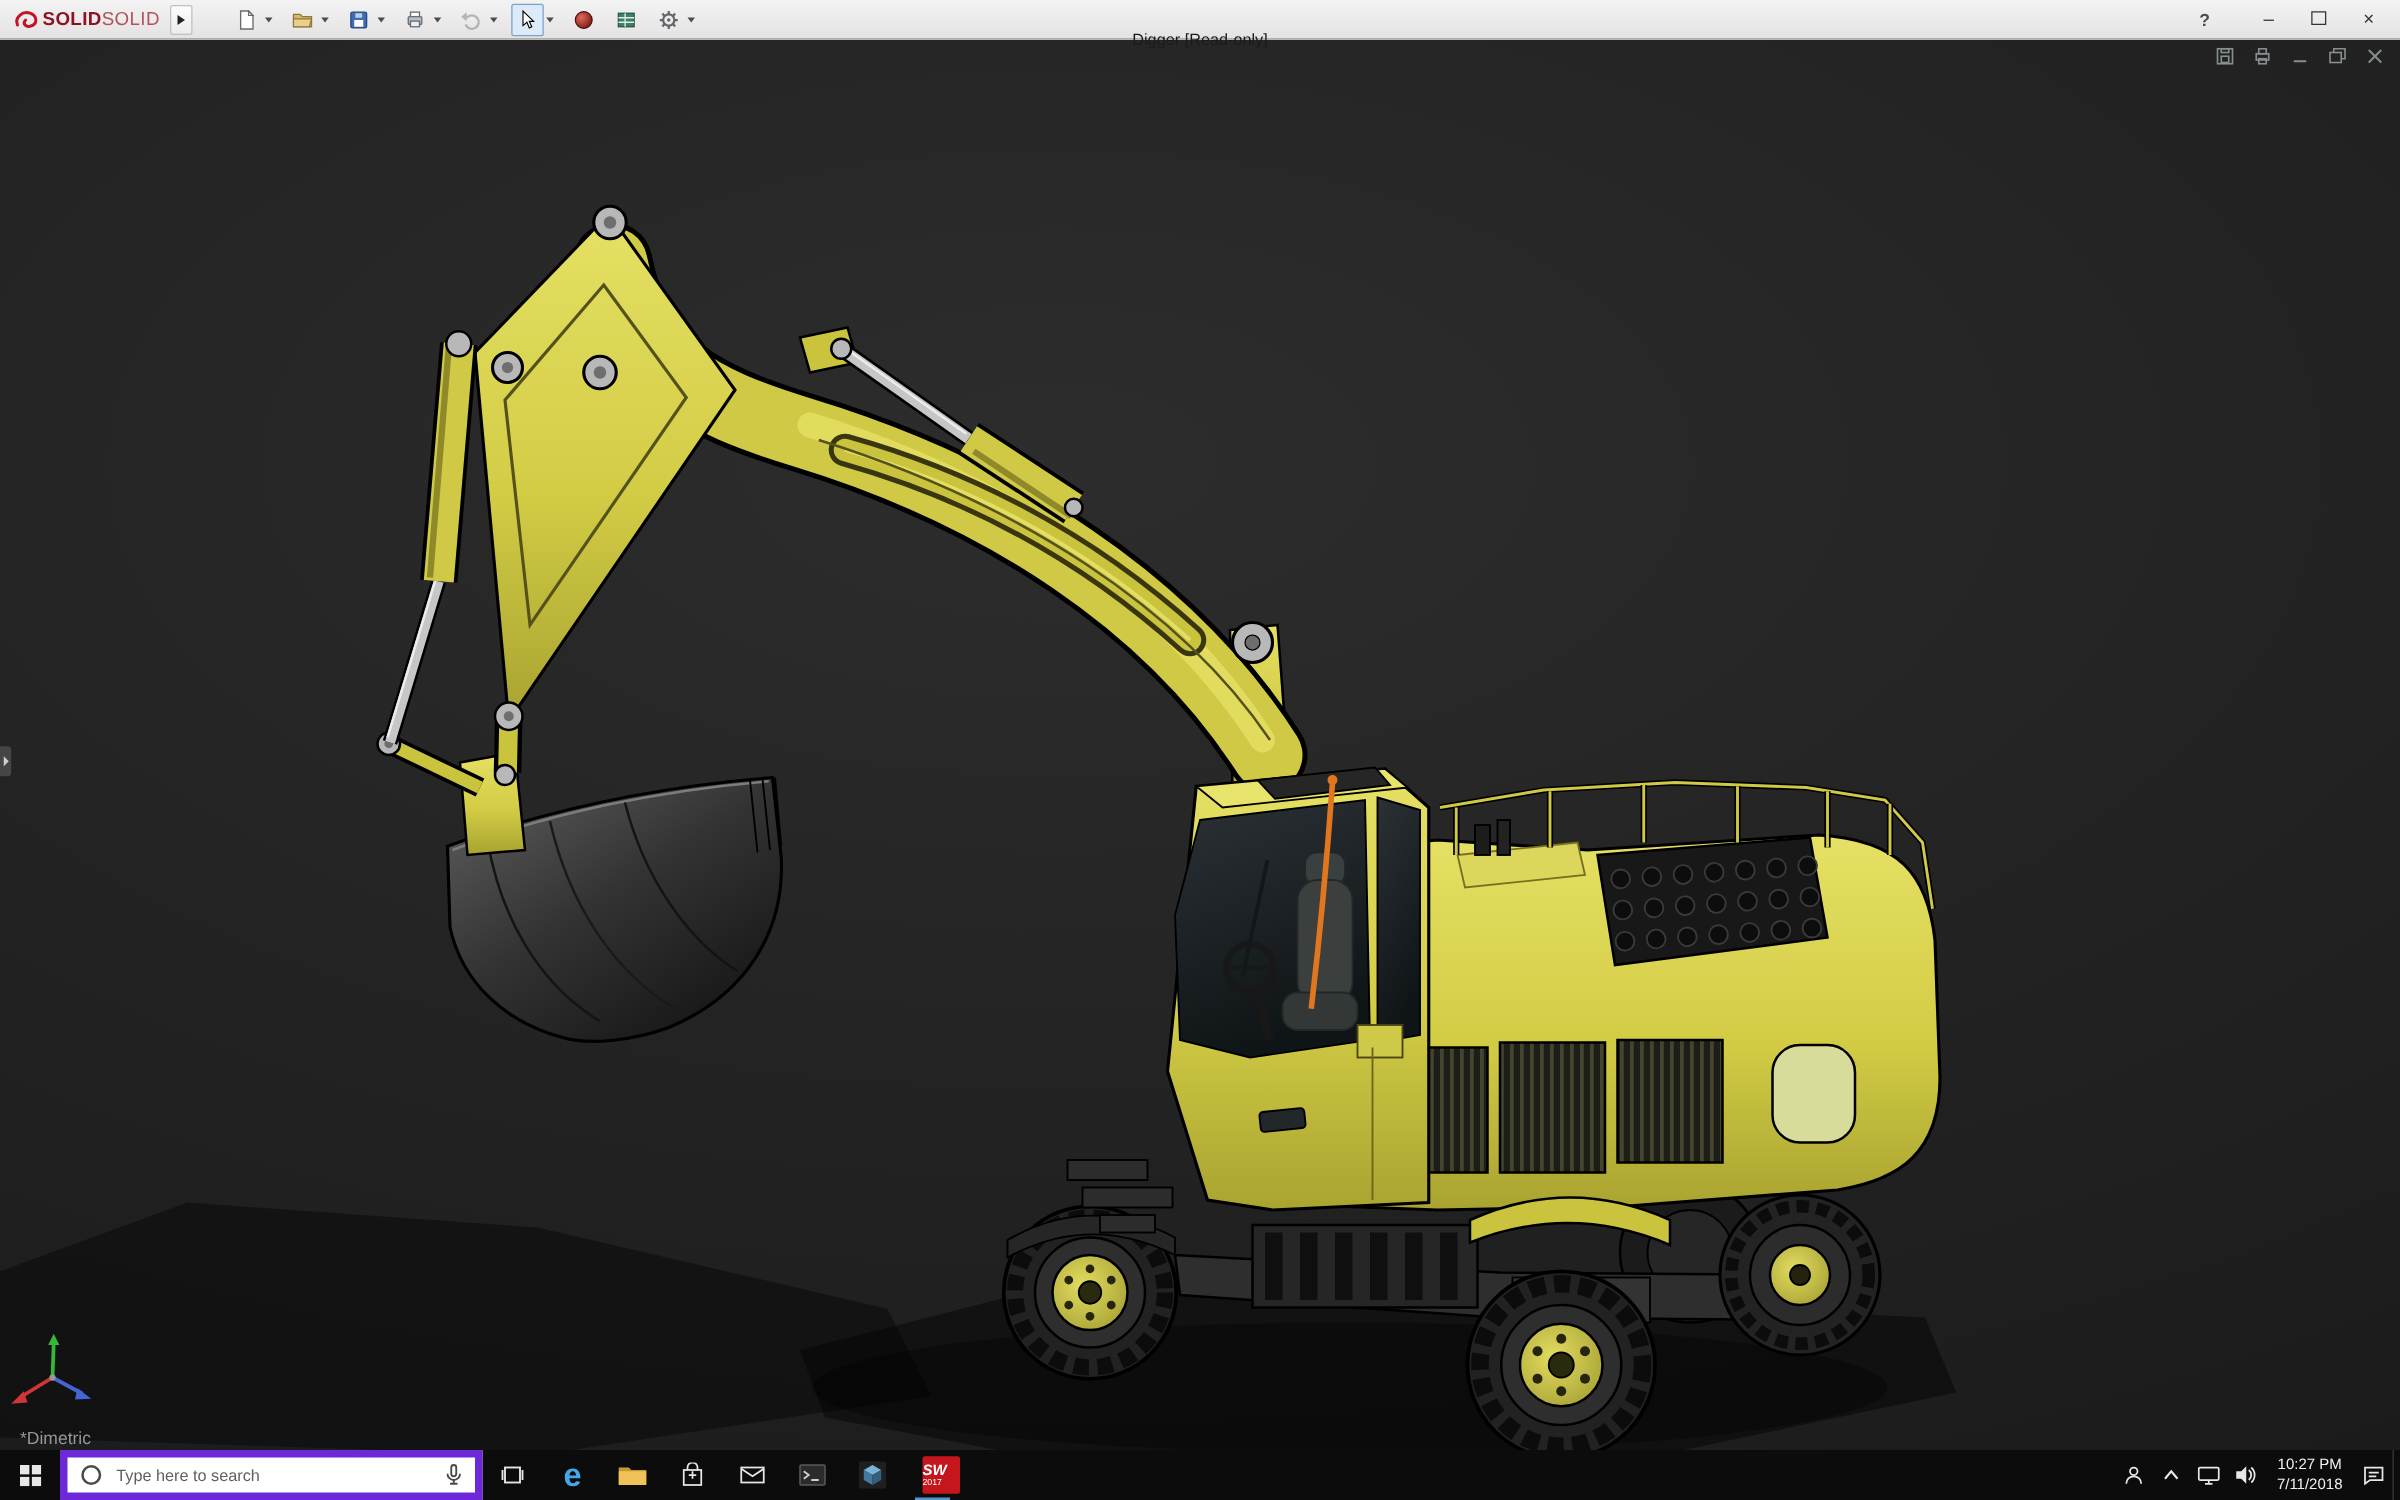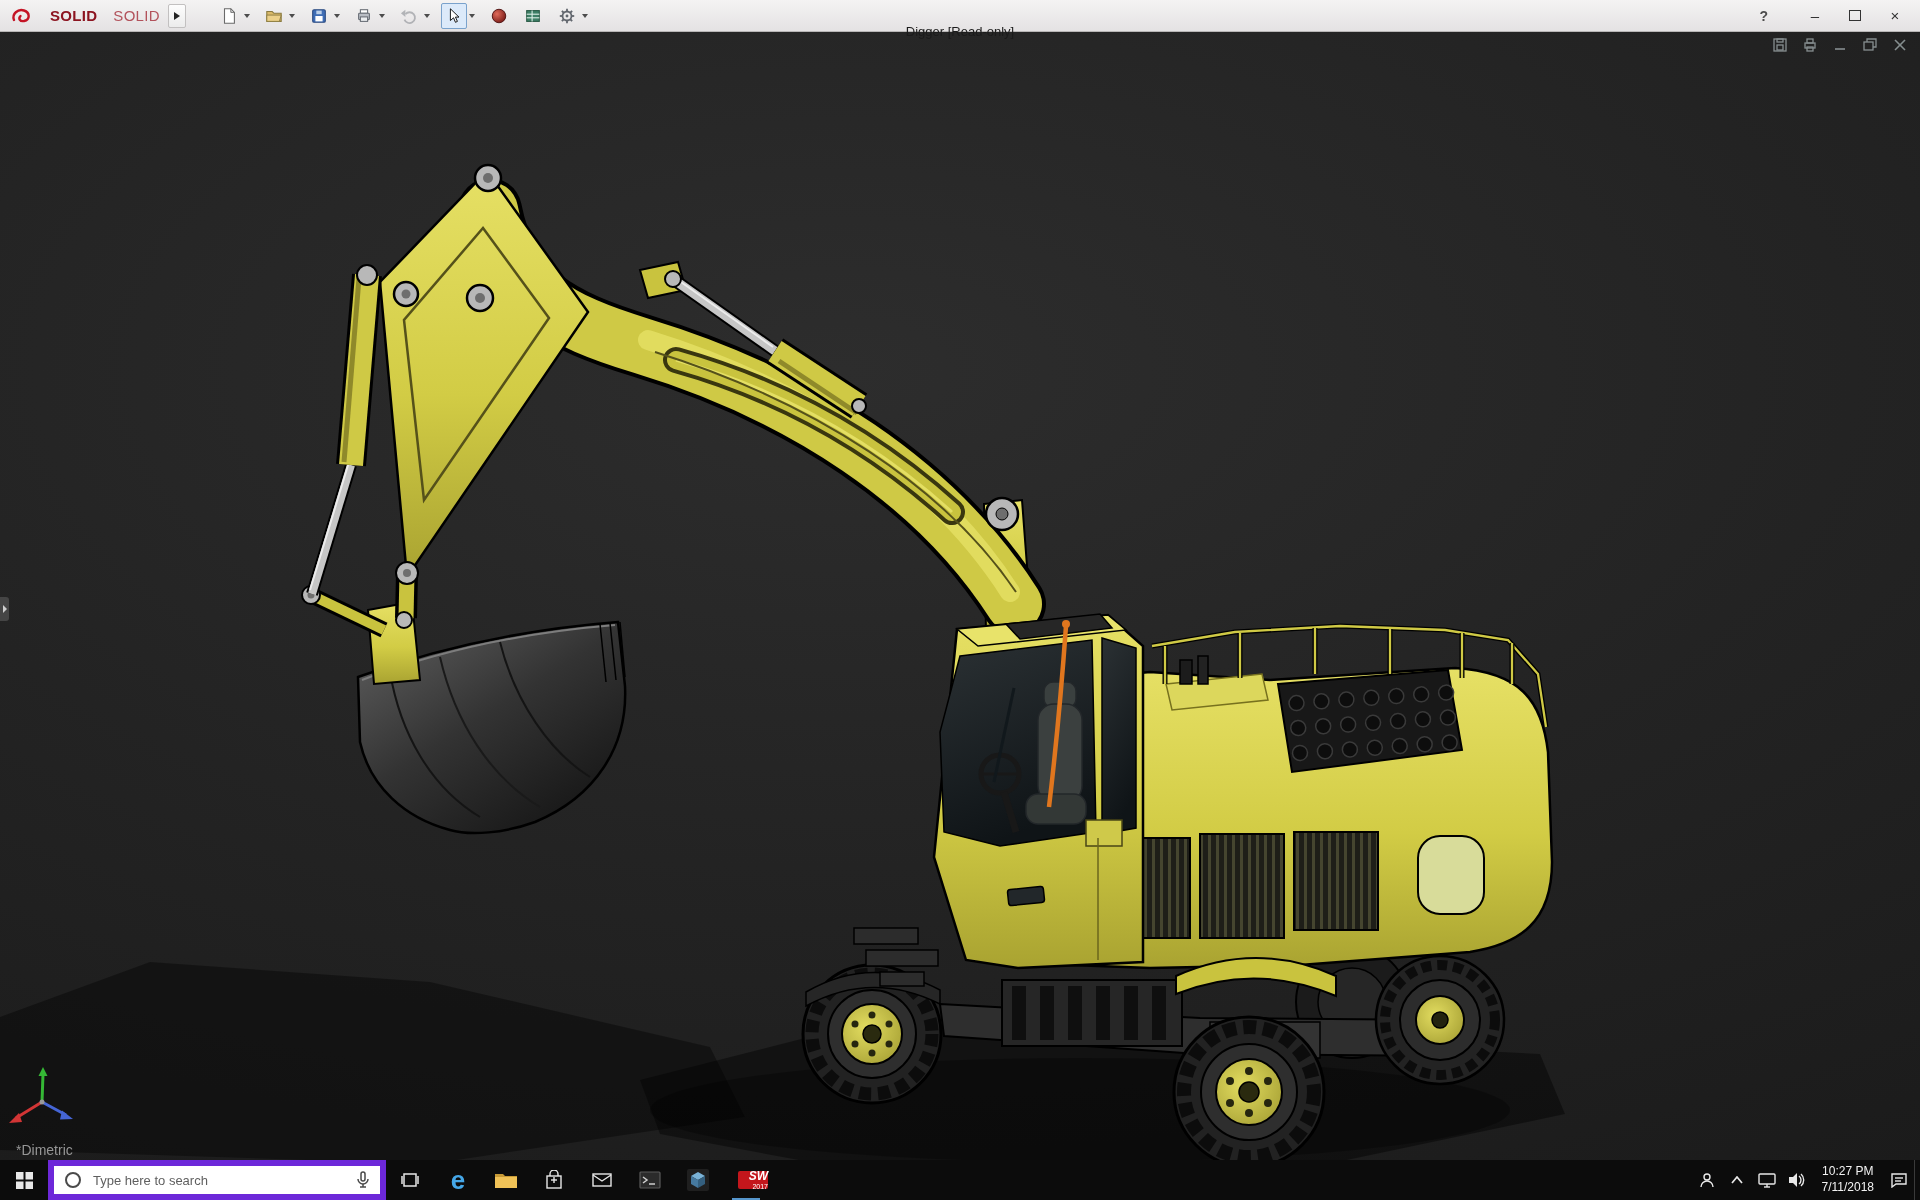--- a/index.html
+++ b/index.html
@@ -3,21 +3,21 @@
 <meta charset="utf-8">
 <style>
   html,body{margin:0;padding:0;background:#000;}
   body{width:1920px;height:1200px;overflow:hidden;font-family:"Liberation Sans",sans-serif;-webkit-font-smoothing:antialiased;}
   .screen{position:relative;width:1920px;height:1200px;background:#000;}
 
   
   .titlebar{position:absolute;top:0;left:0;width:100%;height:32px;box-sizing:border-box;
     background:linear-gradient(#f4f3f3,#e4e2e3);border-bottom:1px solid #b8b6b6;
     display:flex;align-items:center;padding:0 6px;gap:4px;z-index:10;}
-  .brand{display:flex;align-items:center;gap:16px;padding:0 4px;}
+  .brand{display:flex;align-items:center;gap:0;padding:0 4px;}
   .brand-bold{font-weight:bold;color:#8c1420;font-size:15px;letter-spacing:.3px;}
   .brand-light{color:#b2525b;font-size:15px;letter-spacing:.3px;}
   .flyout-btn{width:18px;height:24px;border:1px solid #c2c0c0;background:linear-gradient(#fdfdfd,#ececec);
     display:flex;align-items:center;justify-content:center;border-radius:2px;padding:0;}
   .flyout-btn::after{content:"";border-left:6px solid #222;border-top:4px solid transparent;border-bottom:4px solid transparent;}
   .toolbar{display:flex;align-items:center;margin-left:26px;gap:2px;}
   .tb-group{display:flex;align-items:center;margin-right:6px;}
   .tb-btn{width:26px;height:26px;display:flex;align-items:center;justify-content:center;background:none;border:1px solid transparent;padding:0;border-radius:2px;}
   .tb-btn.active{background:#dceafa;border:1px solid #7aa2cc;}
   .tb-btn.dim{opacity:.45;}
@@ -42,21 +42,21 @@
   .orientation{position:absolute;left:16px;bottom:2px;color:#969696;font-size:14px;}
 
   
   .taskbar{position:absolute;bottom:0;left:0;width:100%;height:40px;background:#0c0c0c;display:flex;align-items:stretch;z-index:10;}
   .tk-btn{width:48px;background:none;border:none;display:flex;align-items:center;justify-content:center;padding:0;position:relative;}
   .tk-btn.running::after{content:"";position:absolute;left:10px;right:10px;bottom:0;height:2px;background:#5596cd;}
   .search{width:338px;background:#ffffff;border:6px solid #6d28d9;box-sizing:border-box;display:flex;align-items:center;gap:9px;padding:0 10px;}
   .search input{flex:1;border:none;outline:none;background:transparent;font-size:13px;color:#444;font-family:"Liberation Sans",sans-serif;}
   .search input::placeholder{color:#5f5f5f;}
   .edge-e{color:#45a7e8;font-size:26px;font-weight:bold;line-height:1;}
-  .sw-badge{width:30px;height:18px;background:#c4161c;border-radius:2px;color:#fff;display:flex;flex-direction:column;align-items:flex-end;justify-content:center;margin-left:14px;}
+  .sw-badge{width:30px;height:30px;background:#c4161c;border-radius:2px;color:#fff;display:flex;flex-direction:column;align-items:flex-start;justify-content:center;margin-left:14px;}
   .sw-label{font-weight:bold;font-style:italic;font-size:12px;line-height:1.05;}
   .sw-year{font-size:7px;line-height:1;}
   .tray{margin-left:auto;display:flex;align-items:stretch;}
   .tray .tk-btn{width:30px;}
   .clock{display:flex;flex-direction:column;align-items:center;justify-content:center;color:#f2f2f2;font-size:12px;line-height:1.3;padding:0 10px;background:none;border:none;}
   .show-desktop{width:6px;border:none;border-left:1px solid #3a3a3a;background:none;padding:0;}
 </style>
 </head>
 <body>
 

